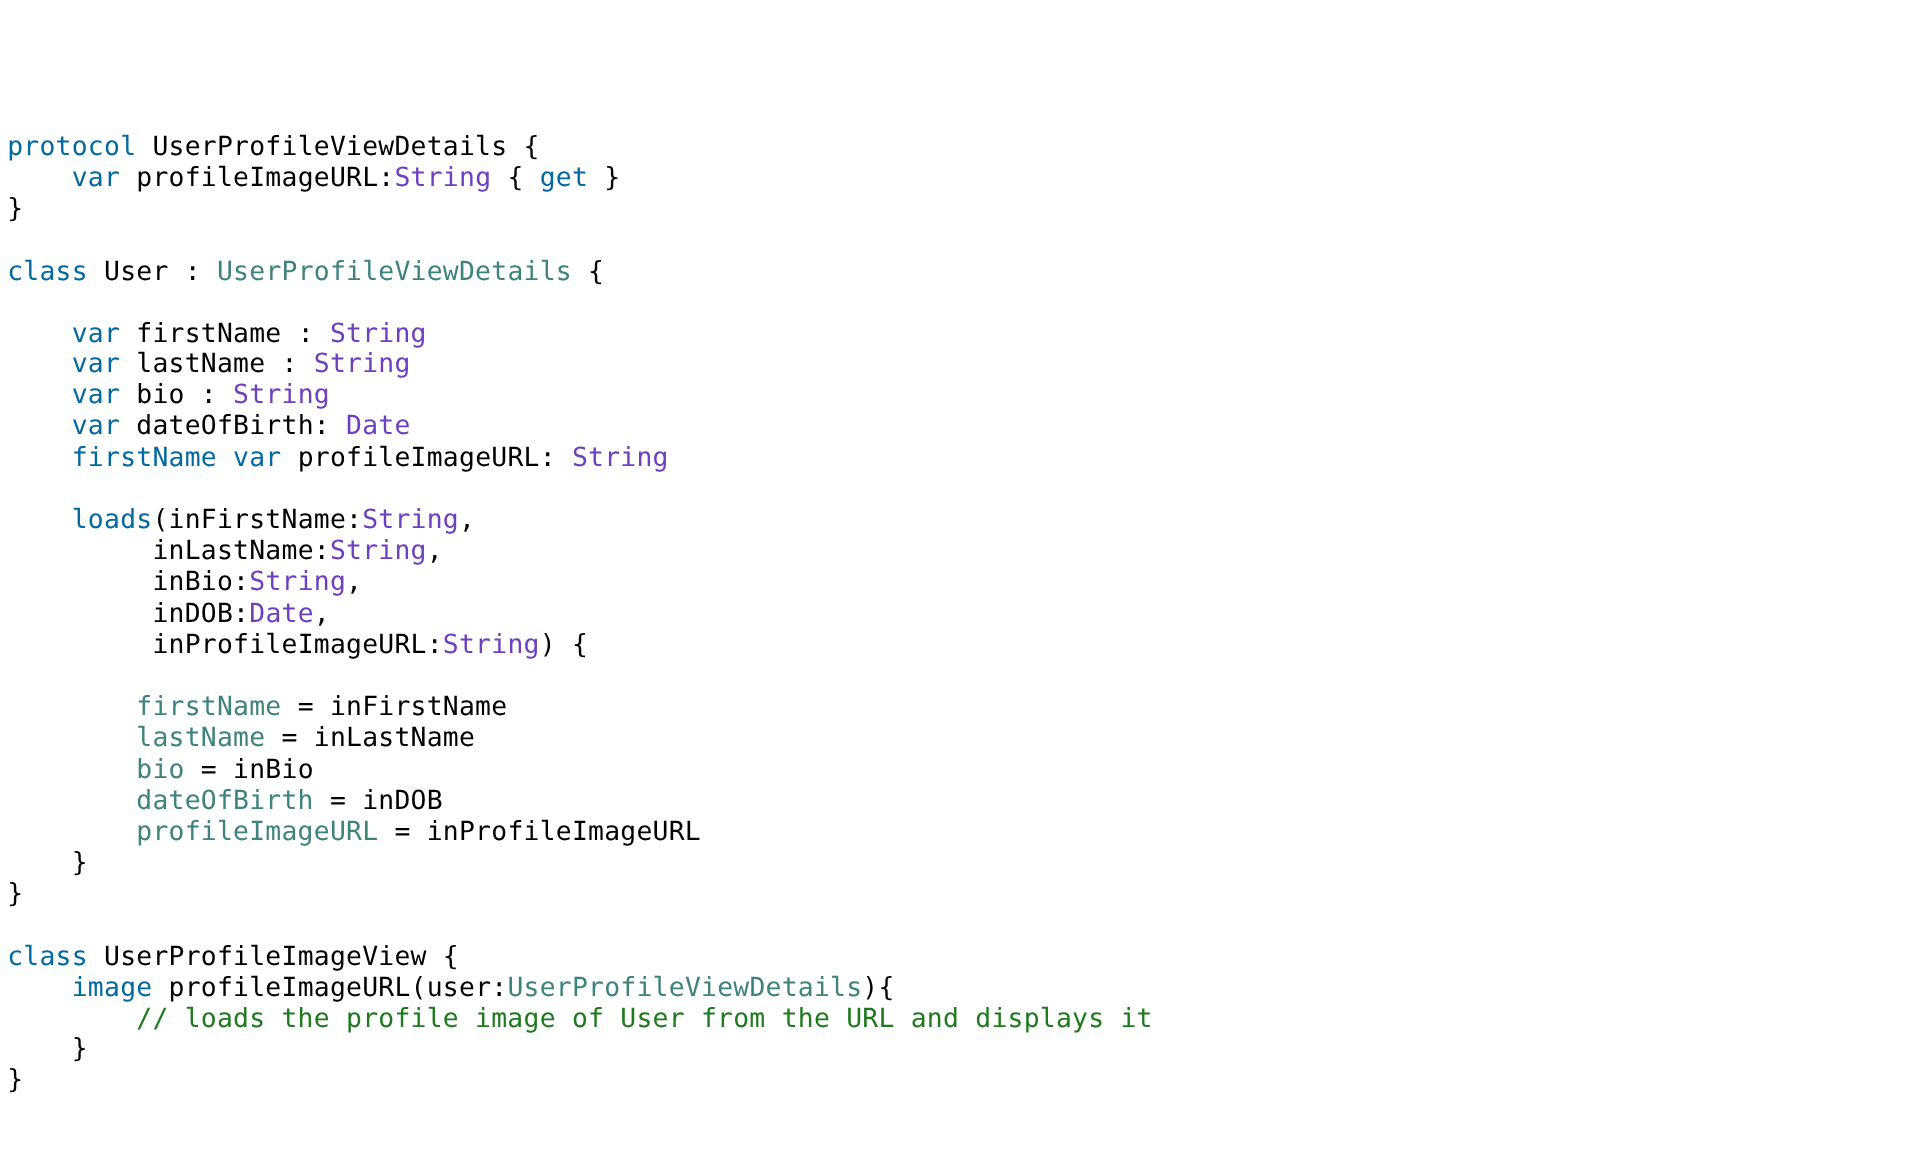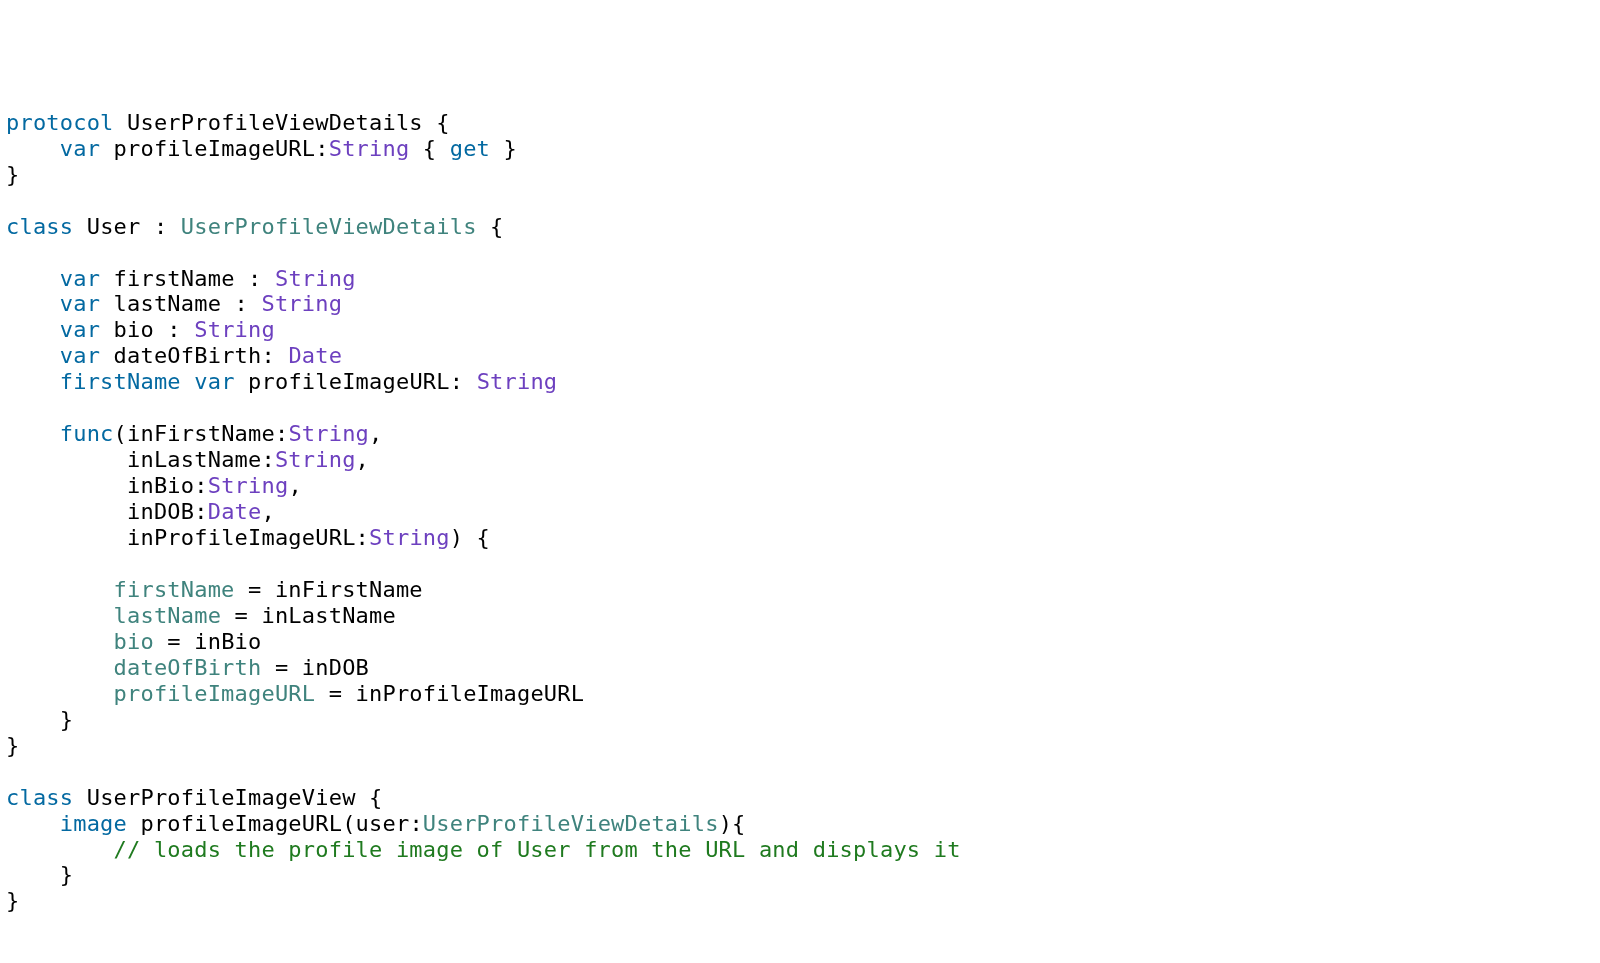--- a/index.html
+++ b/index.html
@@ -30,21 +30,21 @@
 <span class="txt">}</span>
 
 <span class="kw">class</span><span class="txt"> </span><span class="txt">User</span><span class="txt"> : </span><span class="utype">UserProfileViewDetails</span><span class="txt"> {</span>
 
 <span class="txt">    </span><span class="kw">var</span><span class="txt"> </span><span class="txt">firstName</span><span class="txt"> : </span><span class="type">String</span>
 <span class="txt">    </span><span class="kw">var</span><span class="txt"> </span><span class="txt">lastName</span><span class="txt"> : </span><span class="type">String</span>
 <span class="txt">    </span><span class="kw">var</span><span class="txt"> </span><span class="txt">bio</span><span class="txt"> : </span><span class="type">String</span>
 <span class="txt">    </span><span class="kw">var</span><span class="txt"> </span><span class="txt">dateOfBirth</span><span class="txt">: </span><span class="type">Date</span>
 <span class="txt">    </span><span class="kw">firstName</span><span class="txt"> </span><span class="kw">var</span><span class="txt"> </span><span class="txt">profileImageURL</span><span class="txt">: </span><span class="type">String</span>
 
-<span class="txt">    </span><span class="kw">func</span><span class="txt">(</span><span class="txt">inFirstName</span><span class="txt">:</span><span class="type">String</span><span class="txt">,</span>
+<span class="txt">    </span><span class="kw">loads</span><span class="txt">(</span><span class="txt">inFirstName</span><span class="txt">:</span><span class="type">String</span><span class="txt">,</span>
 <span class="txt">         </span><span class="txt">inLastName</span><span class="txt">:</span><span class="type">String</span><span class="txt">,</span>
 <span class="txt">         </span><span class="txt">inBio</span><span class="txt">:</span><span class="type">String</span><span class="txt">,</span>
 <span class="txt">         </span><span class="txt">inDOB</span><span class="txt">:</span><span class="type">Date</span><span class="txt">,</span>
 <span class="txt">         </span><span class="txt">inProfileImageURL</span><span class="txt">:</span><span class="type">String</span><span class="txt">) {</span>
 
 <span class="txt">        </span><span class="mem">firstName</span><span class="txt"> = </span><span class="txt">inFirstName</span>
 <span class="txt">        </span><span class="mem">lastName</span><span class="txt"> = </span><span class="txt">inLastName</span>
 <span class="txt">        </span><span class="mem">bio</span><span class="txt"> = </span><span class="txt">inBio</span>
 <span class="txt">        </span><span class="mem">dateOfBirth</span><span class="txt"> = </span><span class="txt">inDOB</span>
 <span class="txt">        </span><span class="mem">profileImageURL</span><span class="txt"> = </span><span class="txt">inProfileImageURL</span>

